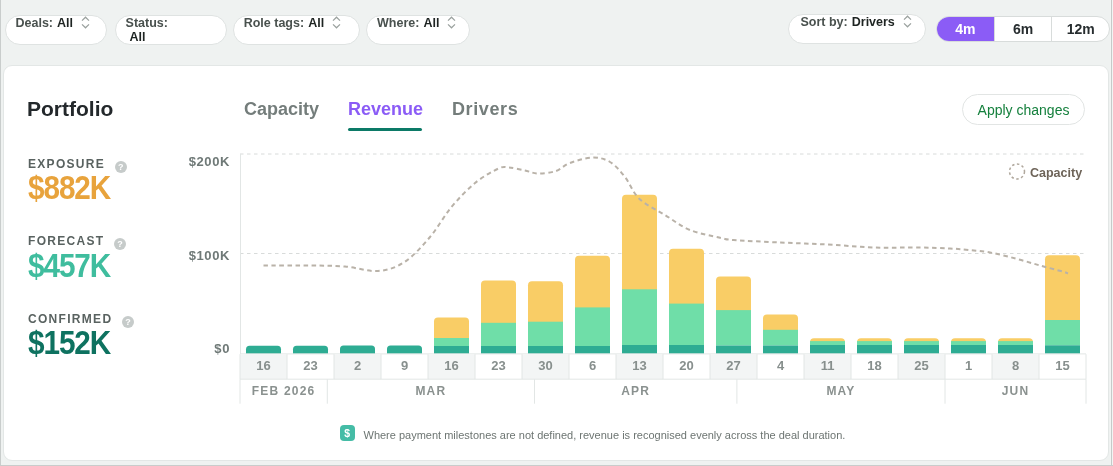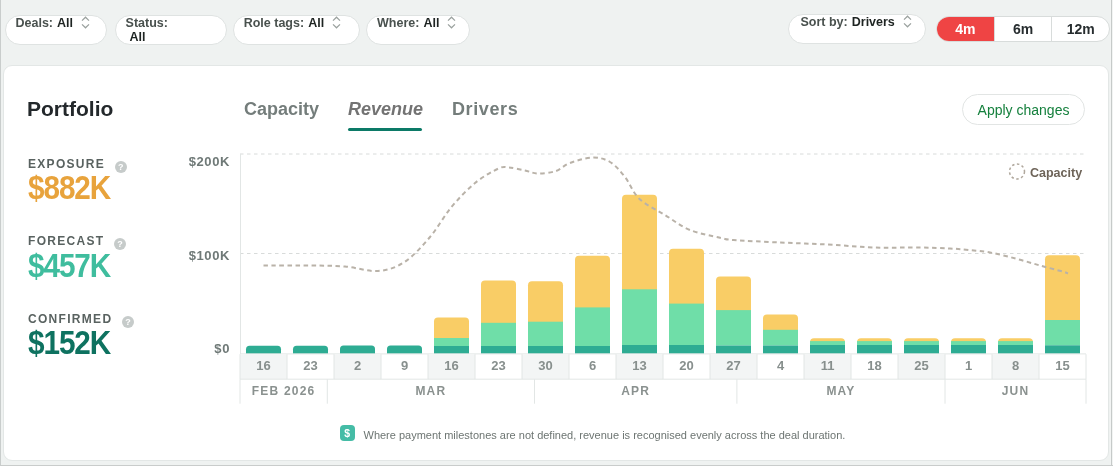--- a/index.html
+++ b/index.html
@@ -5,21 +5,21 @@
 html,body { width:1113px; height:466px; overflow:hidden; }
 body { background:#eff2f1; font-family:"Liberation Sans", sans-serif; position:relative; }
 .abs { position:absolute; }
 .pill { position:absolute; top:15px; height:30px; background:#fff; border:1px solid #dfe3e2; border-radius:15px; display:flex; font-size:12.5px; white-space:nowrap; }
 .pill .lab { font-weight:bold; color:#49514e; }
 .pill .val { font-weight:bold; color:#1e2422; margin-left:4px; }
 .chev { margin-left:8px; }
 .card { position:absolute; left:3px; top:65px; width:1106px; height:396px; background:#fff; border:1px solid #e3e7e6; border-radius:9px; }
 .seg { position:absolute; left:936px; top:16px; width:174px; height:26px; border:1px solid #d8dcdb; border-radius:13px; background:#fff; display:flex; overflow:hidden; }
 .seg div { flex:1; display:flex; align-items:center; justify-content:center; font-size:14px; font-weight:bold; color:#272d2f; border-left:1px solid #d8dcdb; }
-.seg div:first-child { border-left:none; background:#ef4444; color:#fff; }
+.seg div:first-child { border-left:none; background:#8b5cf6; color:#fff; }
 .statlab { position:absolute; font-size:12px; font-weight:bold; letter-spacing:1.3px; color:#596260; }
 .qmark { display:inline-block; width:12px; height:12px; border-radius:50%; background:#c6cbca; color:#fff; font-size:9px; font-weight:bold; text-align:center; line-height:12px; letter-spacing:0; vertical-align:-2px; margin-left:5px; }
 .statval { position:absolute; font-size:33px; font-weight:bold; letter-spacing:-1.2px; transform:scaleX(0.9); transform-origin:left top; }
 .tab { position:absolute; top:99px; font-size:18px; font-weight:bold; color:#747d7b; }
 .footnote { position:absolute; left:363.5px; top:428.5px; font-size:11px; color:#6d7572; }
 </style></head>
 <body>
 
 <div class="pill" style="left:4.5px; width:102px; padding-left:10px;">
     <span class="lab">Deals:</span>
@@ -65,21 +65,21 @@
 <div class="seg">
     <div>4m</div>
     <div>6m</div>
     <div>12m</div>
   </div>
 
 <div class="card"></div>
 
 <div class="abs" style="left:27px; top:97px; font-size:21px; font-weight:bold; color:#23282b;">Portfolio</div>
 <div class="tab" style="left:244px;">Capacity</div>
-<div class="tab" style="left:348px; color:#737373;font-style:italic;">Revenue</div>
+<div class="tab" style="left:348px; color:#8b5cf6;">Revenue</div>
 <div class="tab" style="left:452px; letter-spacing:0.6px;">Drivers</div>
 <div class="abs" style="left:348px; top:128px; width:74px; height:3px; background:#0c7a67; border-radius:2px;"></div>
 <div class="abs" style="left:962px; top:94px; width:123px; height:31px; border:1px solid #e2e5e4; border-radius:16px; color:#15803d; font-size:14px; display:flex; align-items:center; justify-content:center;">Apply changes</div>
 
 <div class="statlab" style="left:28px; top:156.5px;">EXPOSURE <span class="qmark">?</span></div>
 <div class="statval" style="left:28px; top:169px; color:#e8a33c;">$882K</div>
 <div class="statlab" style="left:28px; top:234px;">FORECAST <span class="qmark">?</span></div>
 <div class="statval" style="left:28px; top:246.5px; color:#3fbd9e;">$457K</div>
 <div class="statlab" style="left:28px; top:311.5px;">CONFIRMED <span class="qmark">?</span></div>
 <div class="statval" style="left:28px; top:324px; color:#0e7260;">$152K</div>

